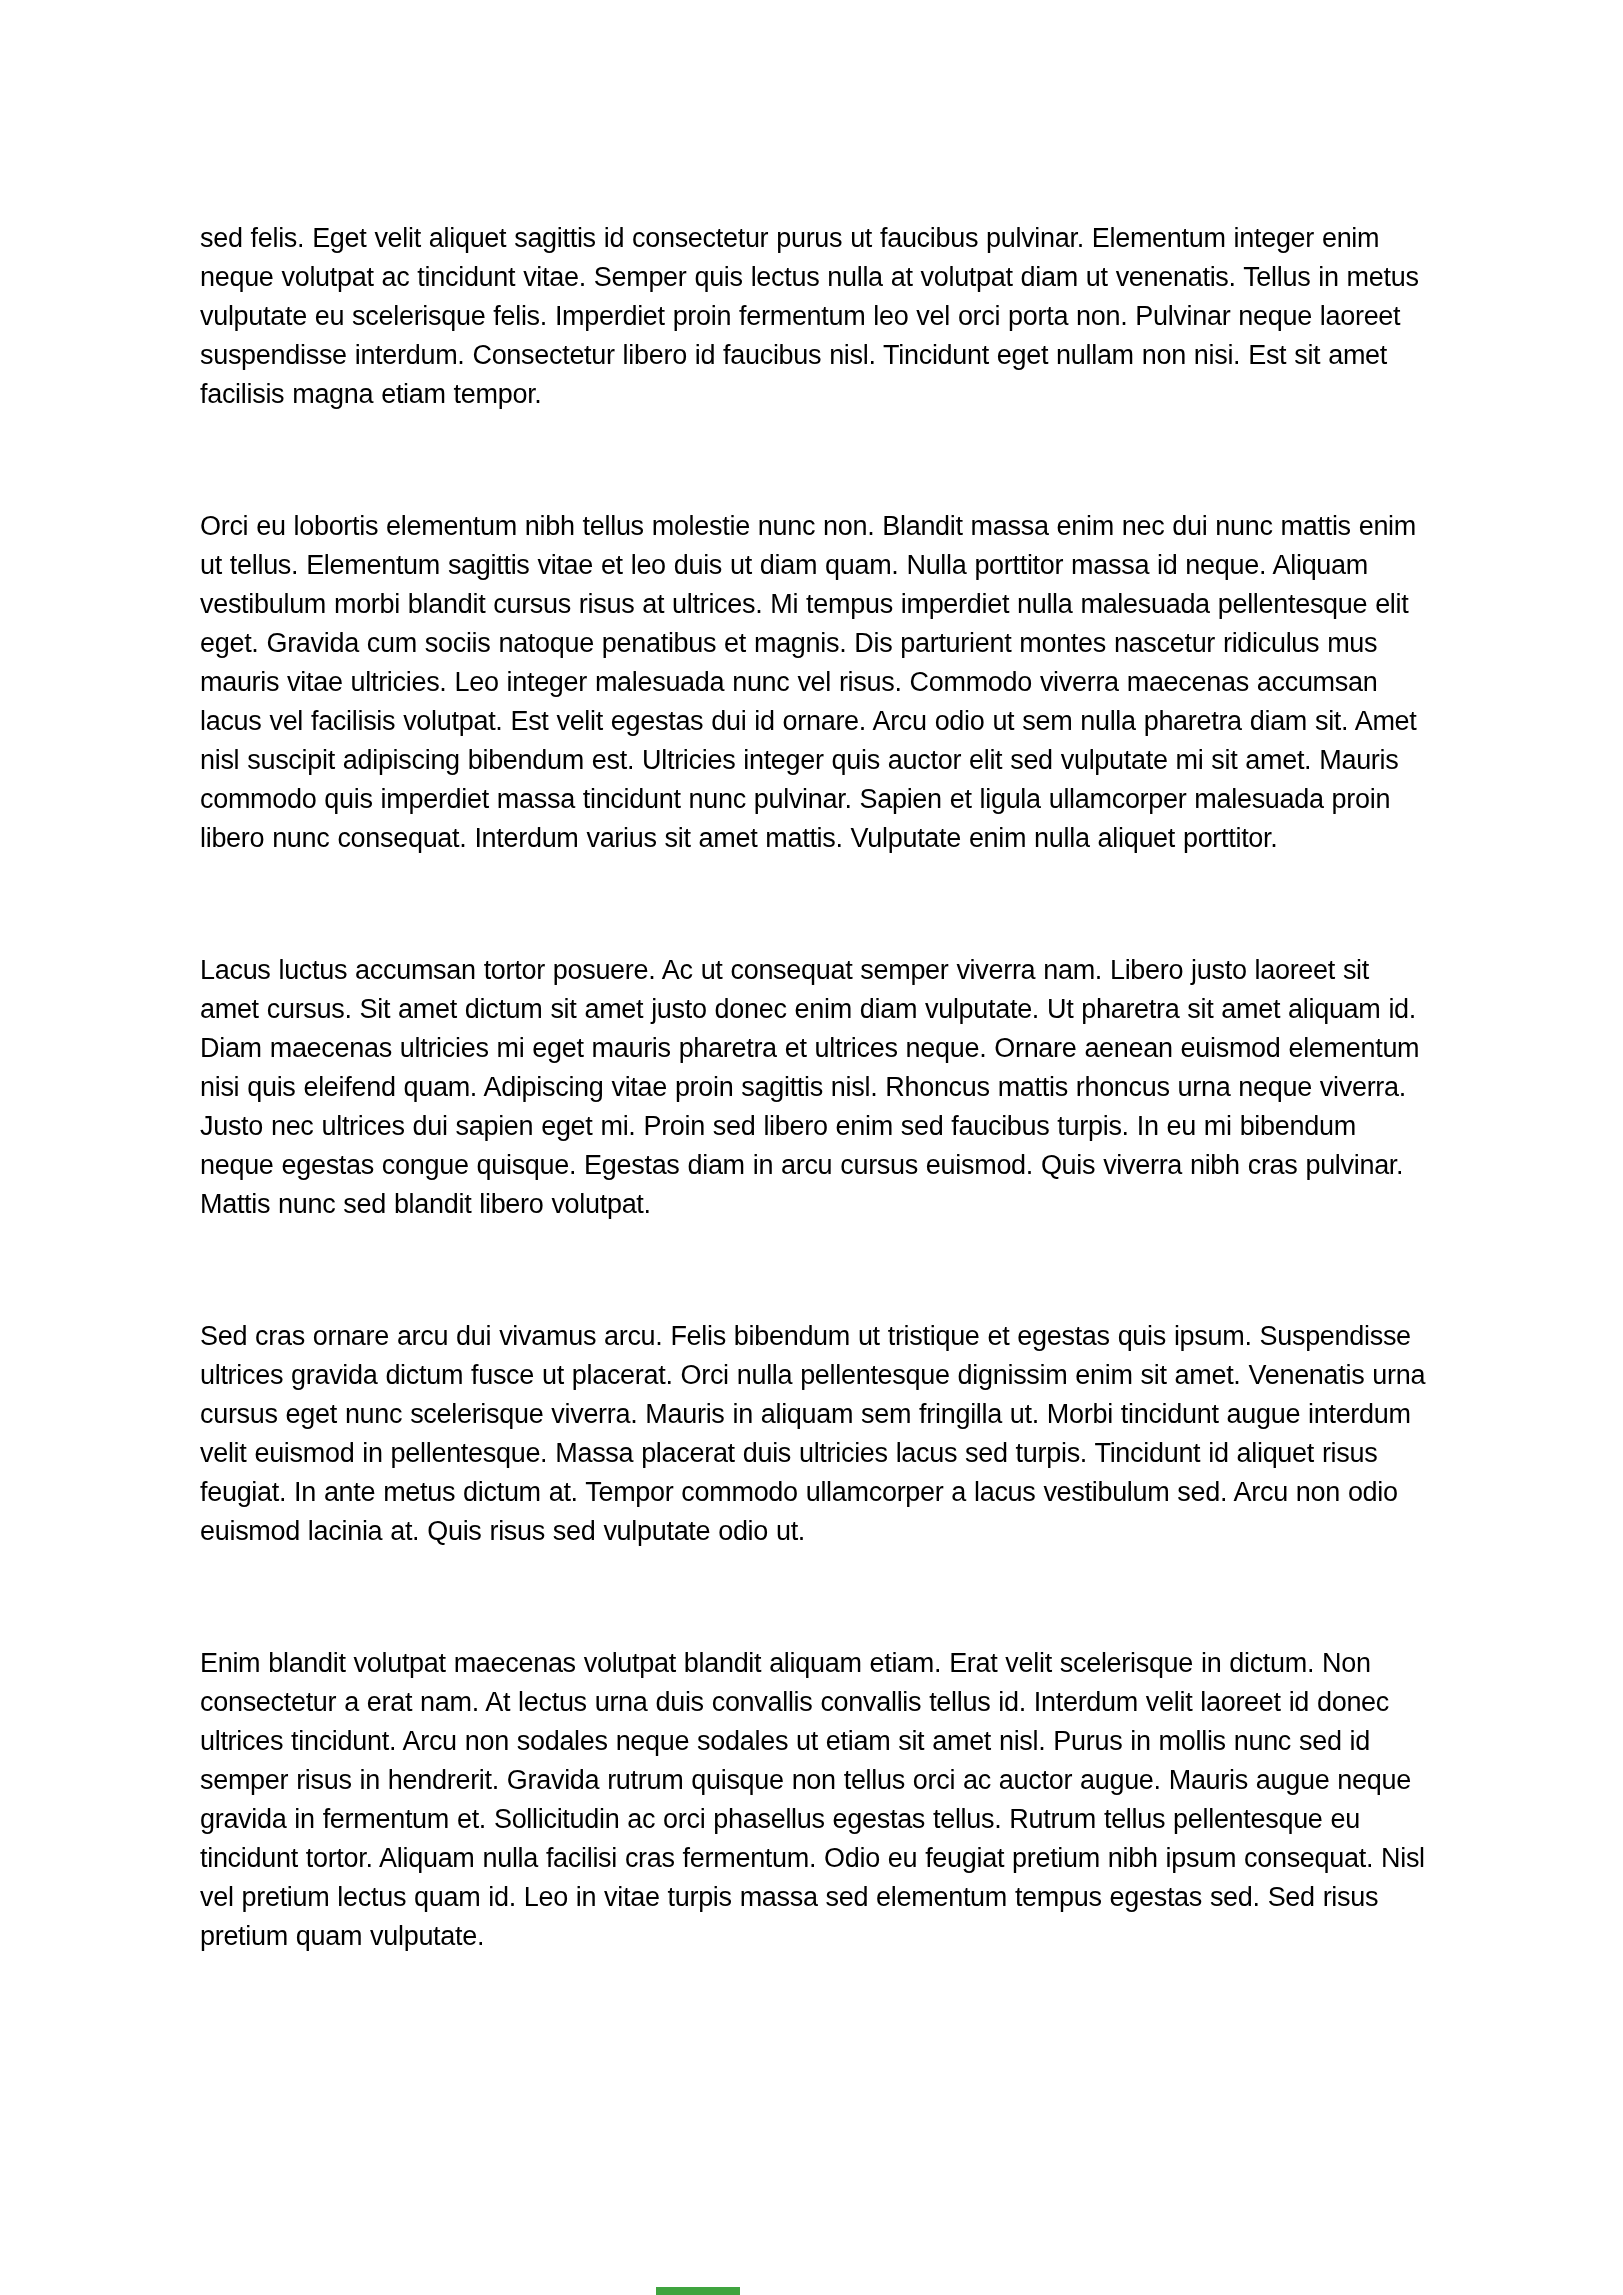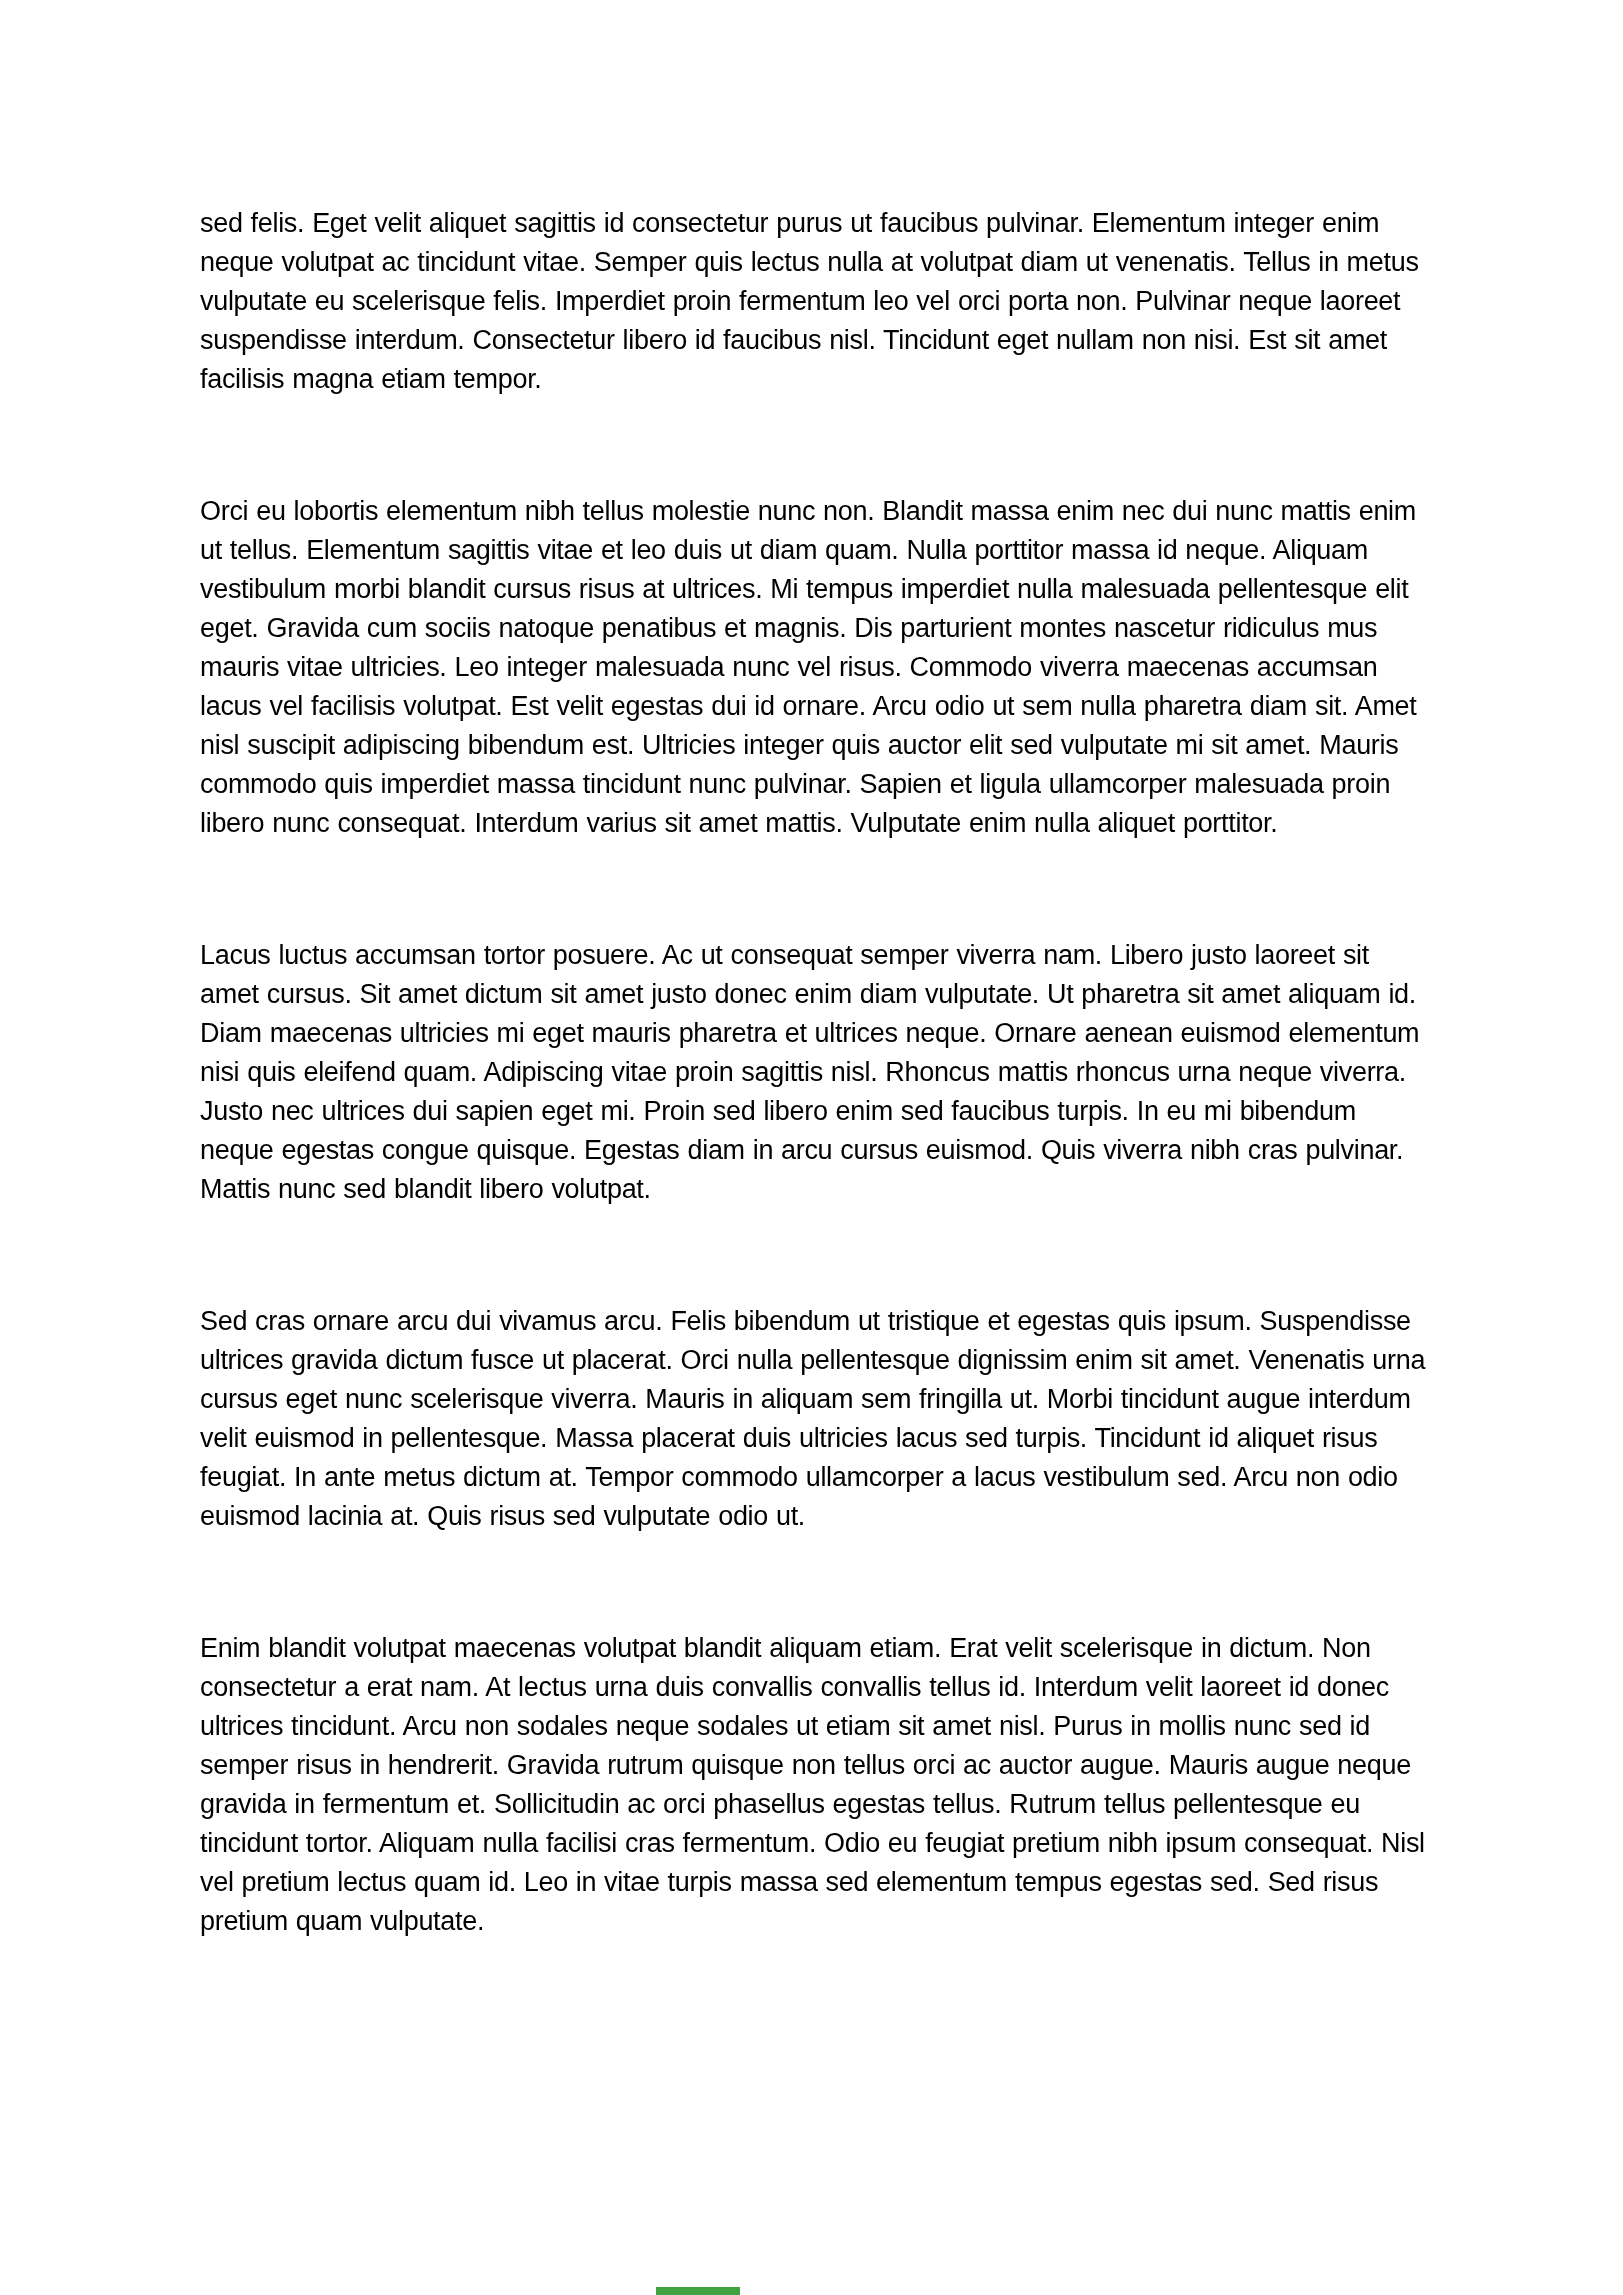--- a/index.html
+++ b/index.html
@@ -15,21 +15,21 @@
     overflow: hidden;
     font-family: "Liberation Sans", sans-serif;
   }
   .content {
     position: absolute;
     left: 200px;
     top: 204px;
     width: 1229px;
   }
   .content p {
-    margin: 0 0 93px 0;
+    margin: 15px 0 93px 0;
     font-size: 27px;
     line-height: 39px;
     letter-spacing: -0.3px;
     color: #000000;
     text-align: left;
     word-spacing: 0.7px;
   }
   .footer-bar {
     position: absolute;
     left: 656px;

